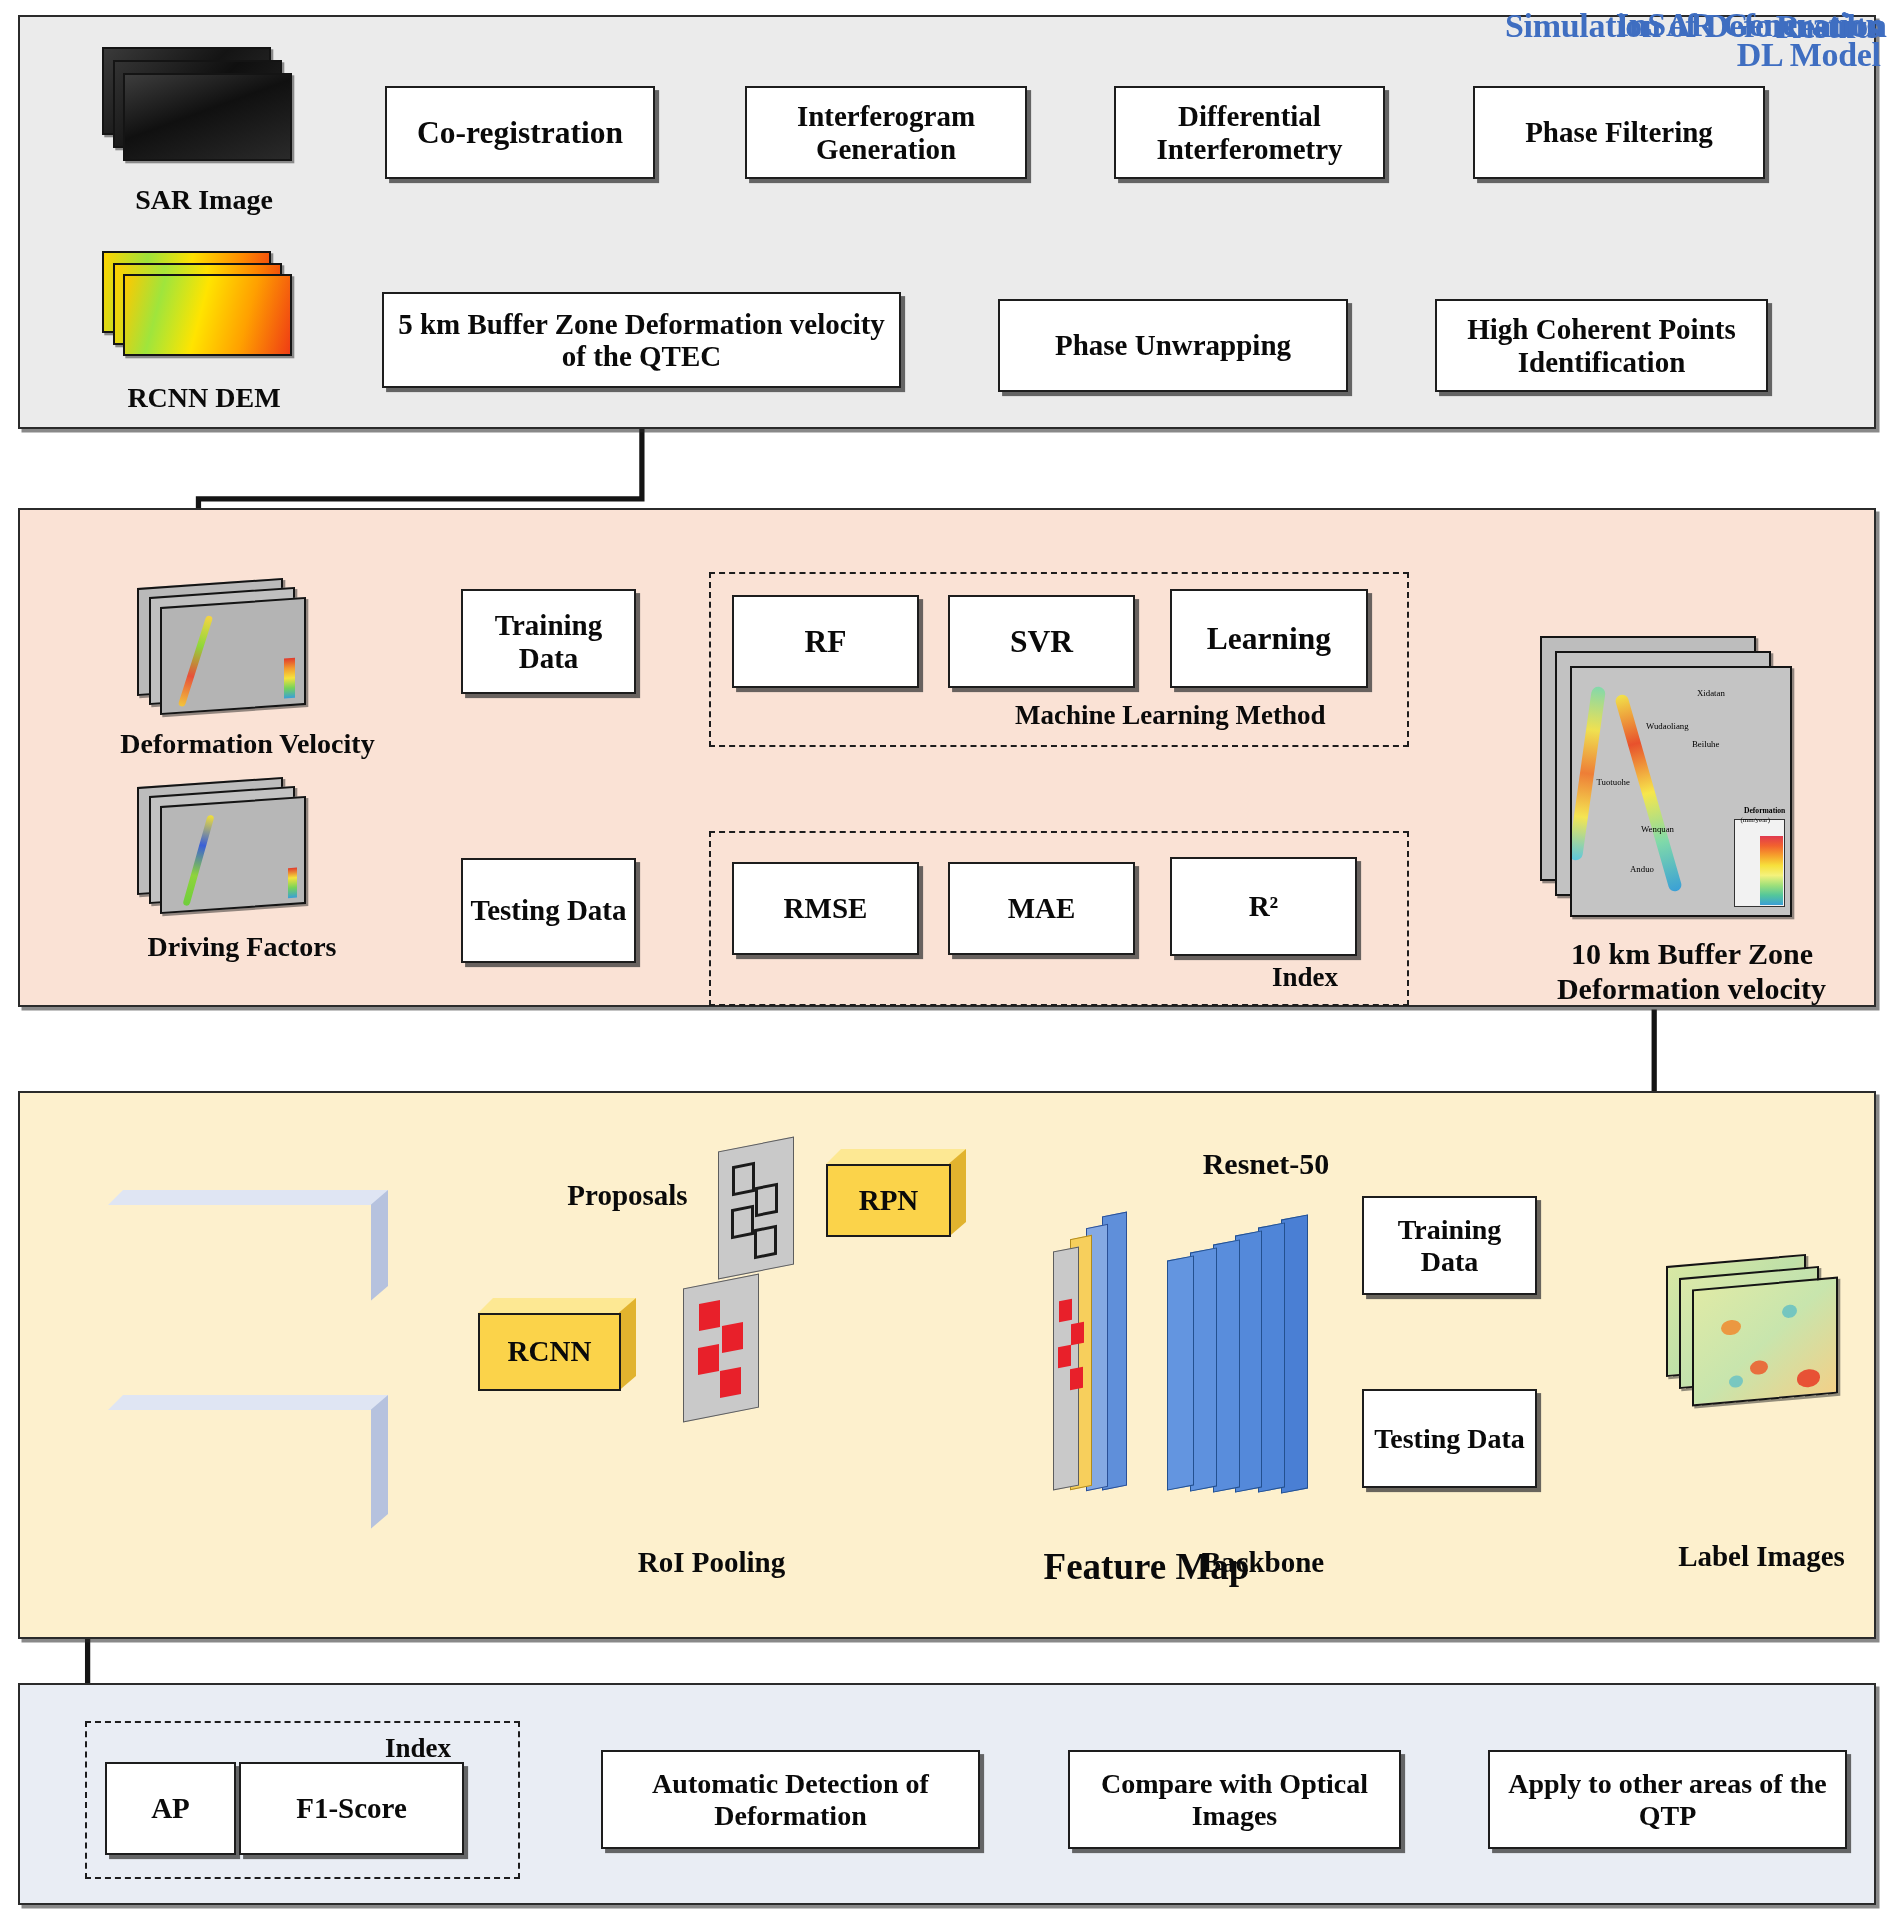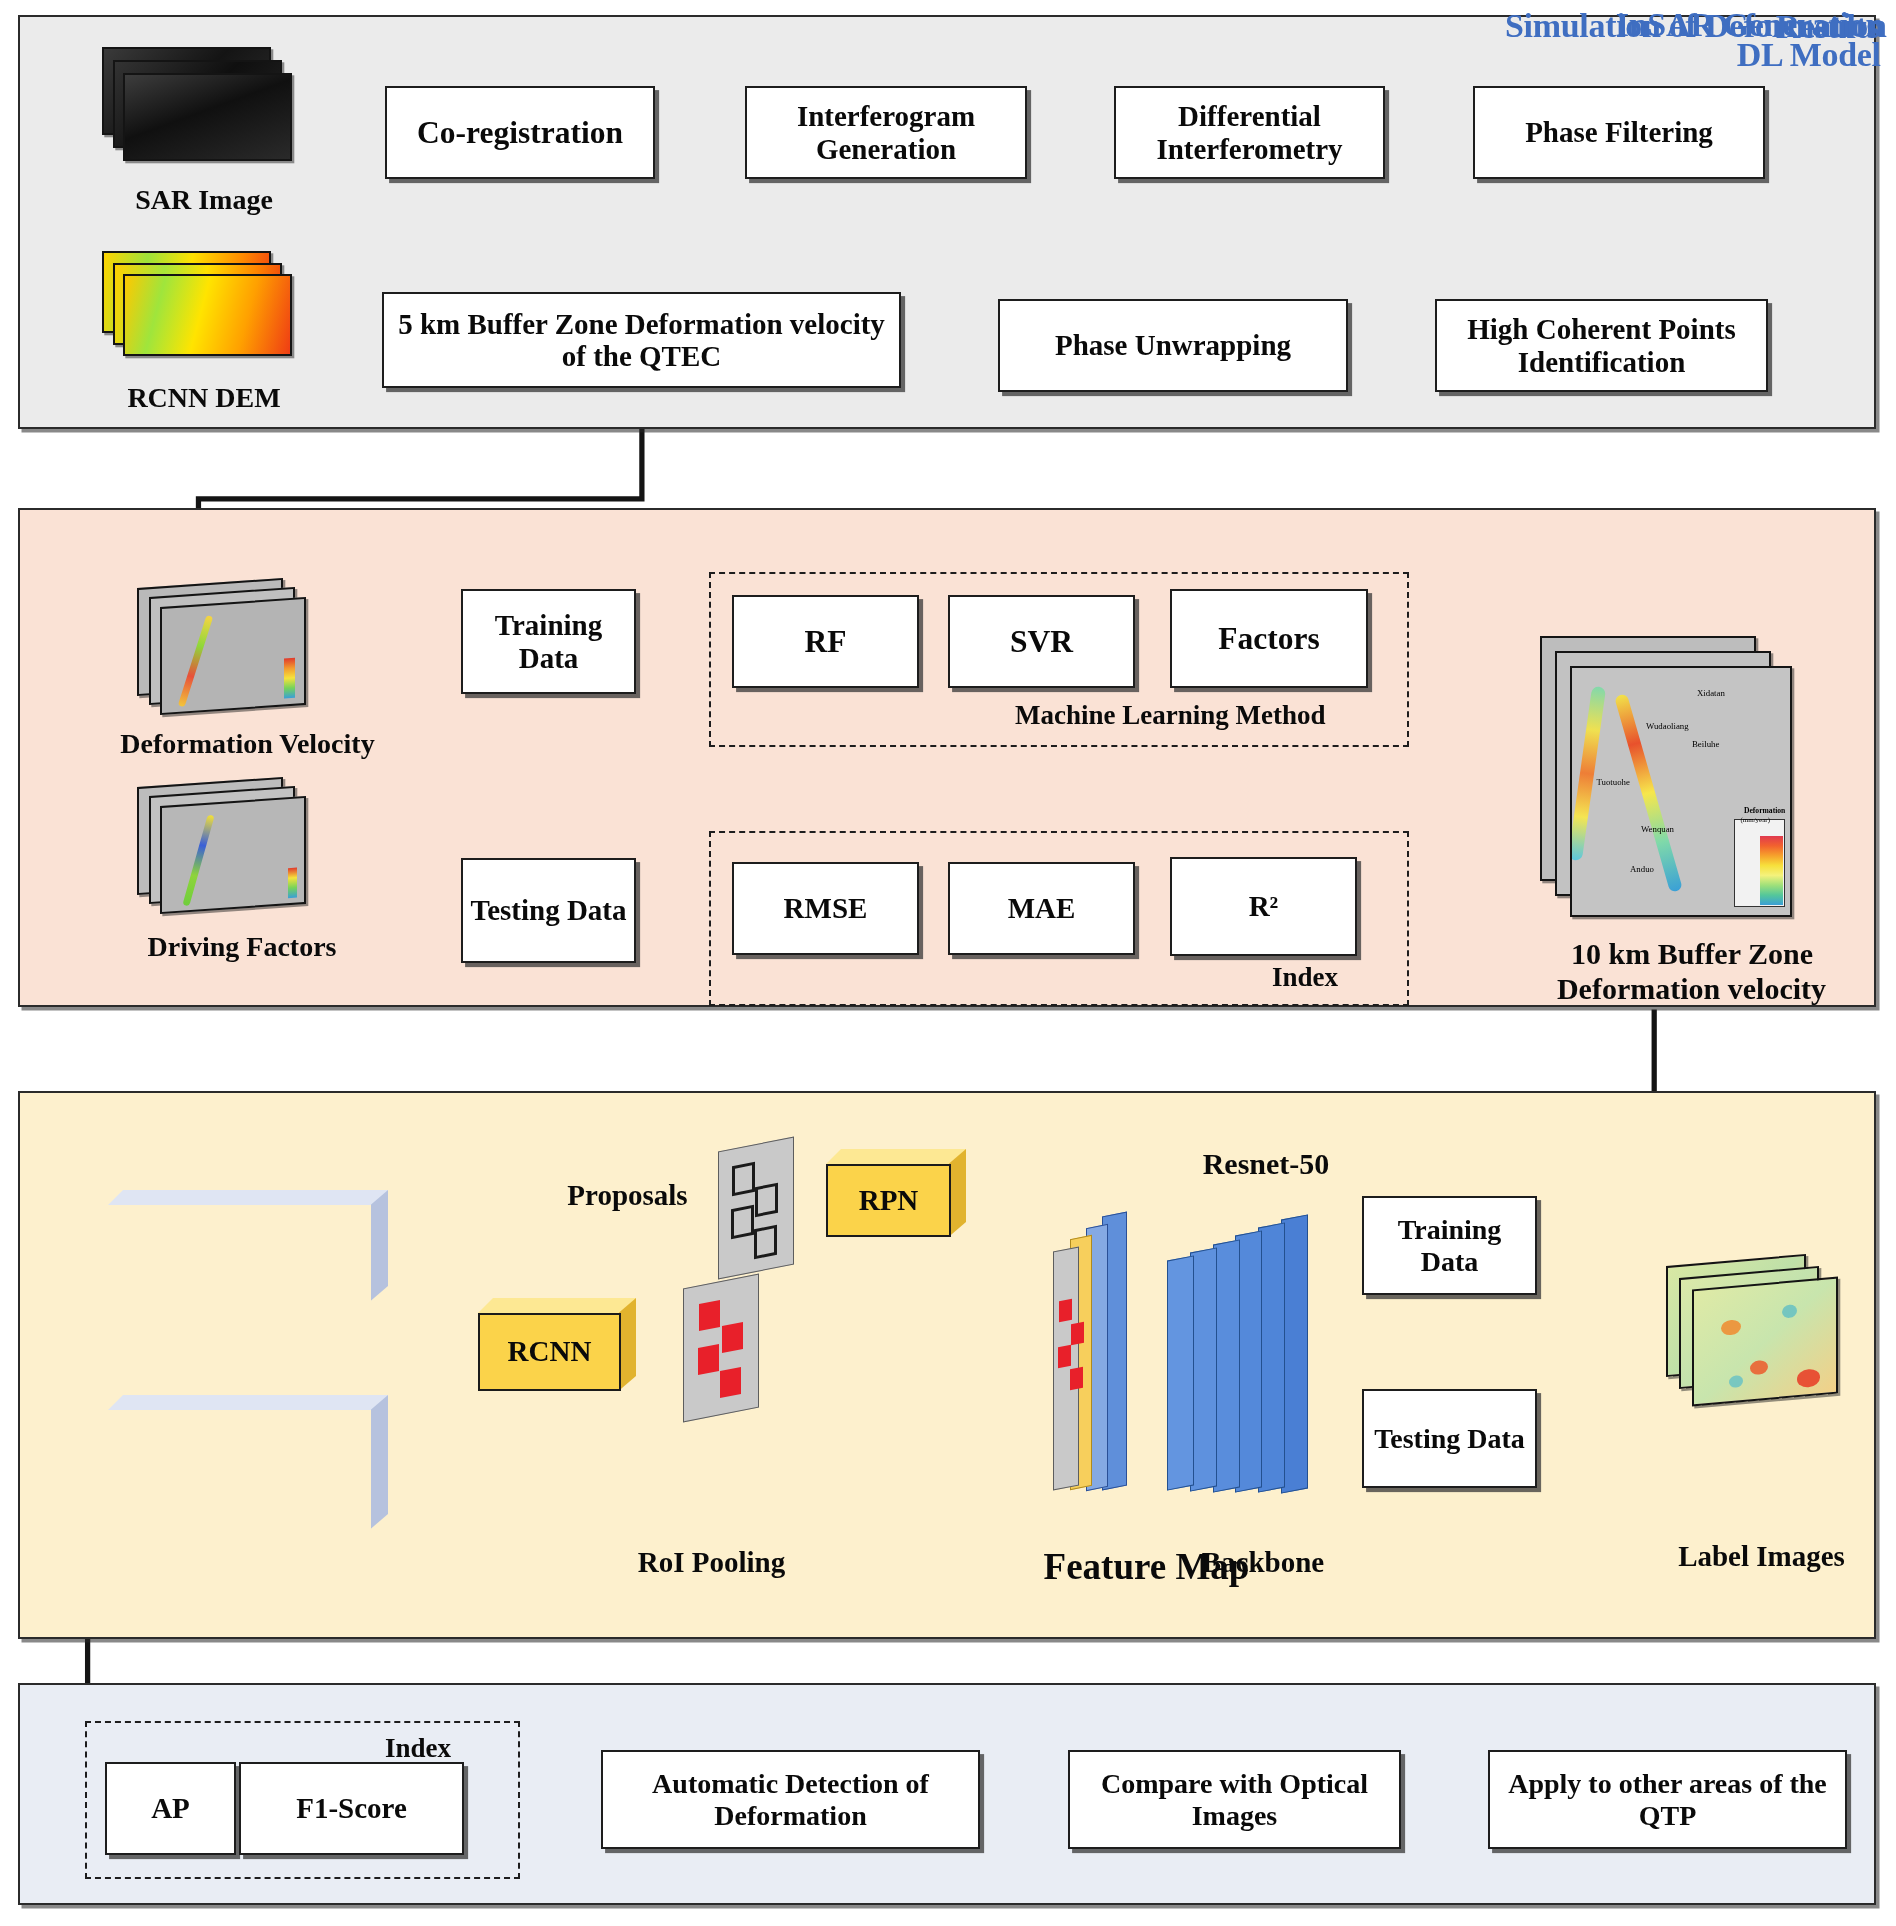--- a/index.html
+++ b/index.html
@@ -233,21 +233,21 @@
   </div>
 </div>
 <div class="caption" style="left:102px; top:931px; width:280px;">Driving Factors</div>
 
 <div class="box f50" style="left:461px; top:589px; width:175px; height:105px;">Training Data</div>
 <div class="box f50" style="left:461px; top:858px; width:175px; height:105px;">Testing Data</div>
 
 <div class="dashgroup" style="left:709px; top:572px; width:700px; height:175px;"></div>
 <div class="box f54" style="left:732px; top:595px; width:187px; height:93px;">RF</div>
 <div class="box f54" style="left:948px; top:595px; width:187px; height:93px;">SVR</div>
-<div class="box f54" style="left:1170px; top:589px; width:198px; height:99px;">Factors</div>
+<div class="box f54" style="left:1170px; top:589px; width:198px; height:99px;">Learning</div>
 <div class="group-caption" style="left:1015px; top:700px;">Machine Learning Method</div>
 
 <div class="dashgroup" style="left:709px; top:831px; width:700px; height:175px;"></div>
 <div class="box f50" style="left:732px; top:862px; width:187px; height:93px;">RMSE</div>
 <div class="box f50" style="left:948px; top:862px; width:187px; height:93px;">MAE</div>
 <div class="box f50" style="left:1170px; top:857px; width:187px; height:99px;">R²</div>
 <div class="group-caption" style="left:1272px; top:962px;">Index</div>
 
 <div class="stack" style="left:1540px; top:636px; width:303px; height:303px;">
   <div class="sheet" style="left:0;  top:0;  width:216px; height:245px; background:#bdbdbd;"></div>

